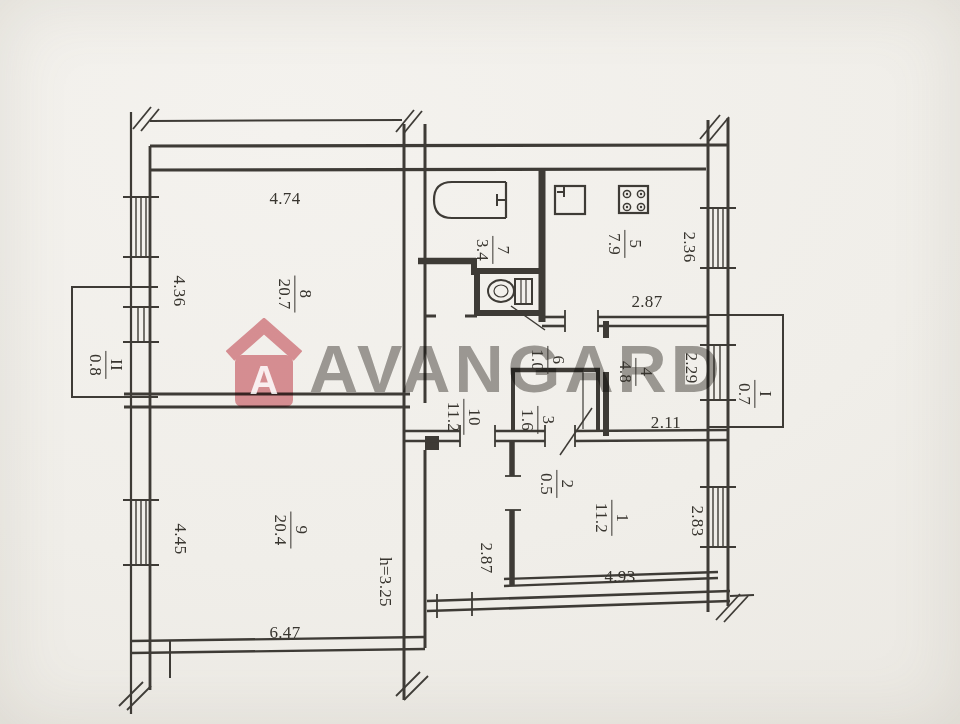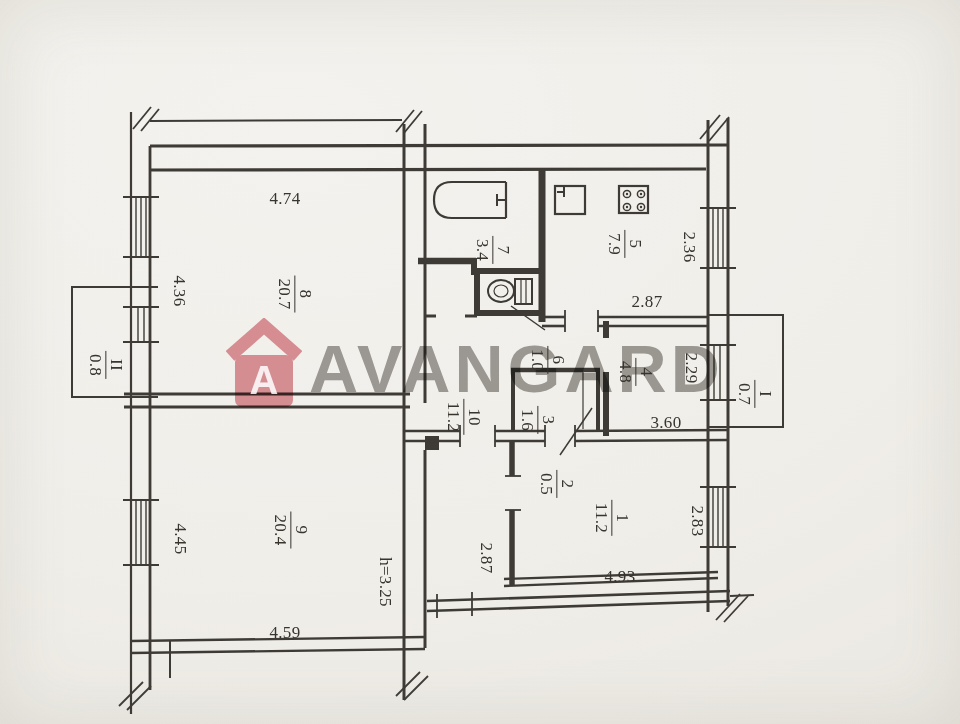--- a/index.html
+++ b/index.html
@@ -260,22 +260,22 @@
     <polyline points="4,38 38,8 72,38" stroke="#cf5560" stroke-width="13"></polyline>
     <rect x="9" y="37" width="58" height="52" rx="7" fill="#cf5560" stroke="none"></rect>
   </svg>
   <span class="wm-logo-a">A</span>
   <div class="wm-text">AVANGARD</div>
 
   <div class="labels-layer">
 
     <div class="lbl hor" style="left:285px;top:188px">4.74</div>
     <div class="lbl hor" style="left:647px;top:291px">2.87</div>
-    <div class="lbl hor" style="left:666px;top:412px">3.60</div>
-    <div class="lbl hor" style="left:285px;top:622px">4.59</div>
+    <div class="lbl hor" style="left:666px;top:412px">2.11</div>
+    <div class="lbl hor" style="left:285px;top:622px">6.47</div>
     <div class="lbl hor" style="left:620px;top:566px">4.93</div>
 
     <div class="lbl rot" style="left:179px;top:280px">4.36</div>
     <div class="lbl rot" style="left:180px;top:528px">4.45</div>
     <div class="lbl rot" style="left:385px;top:571px">h=3.25</div>
     <div class="lbl rot" style="left:689px;top:236px">2.36</div>
     <div class="lbl rot" style="left:691px;top:357px">2.29</div>
     <div class="lbl rot" style="left:697px;top:510px">2.83</div>
     <div class="lbl rot" style="left:486px;top:547px">2.87</div>
 

